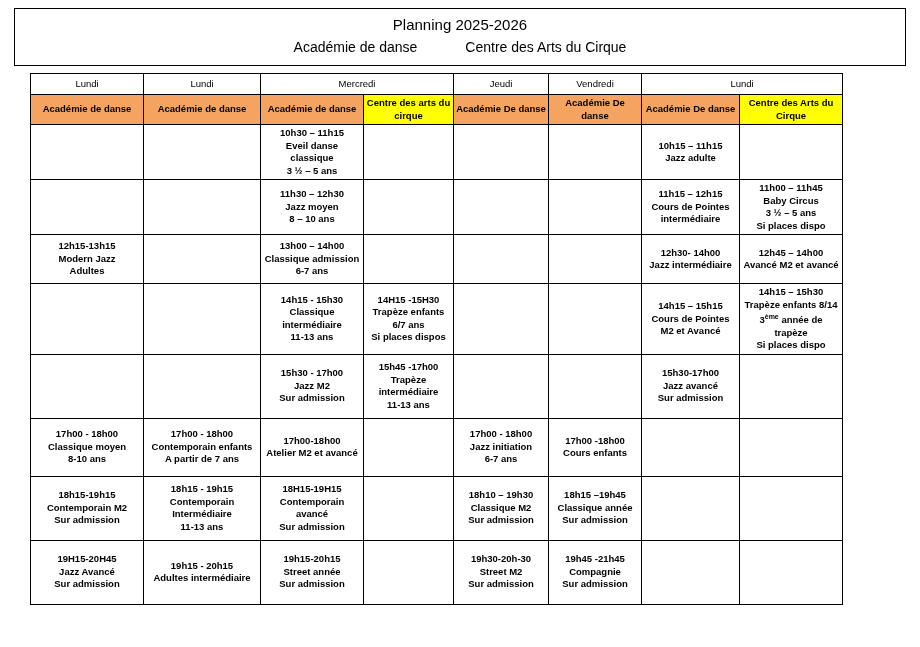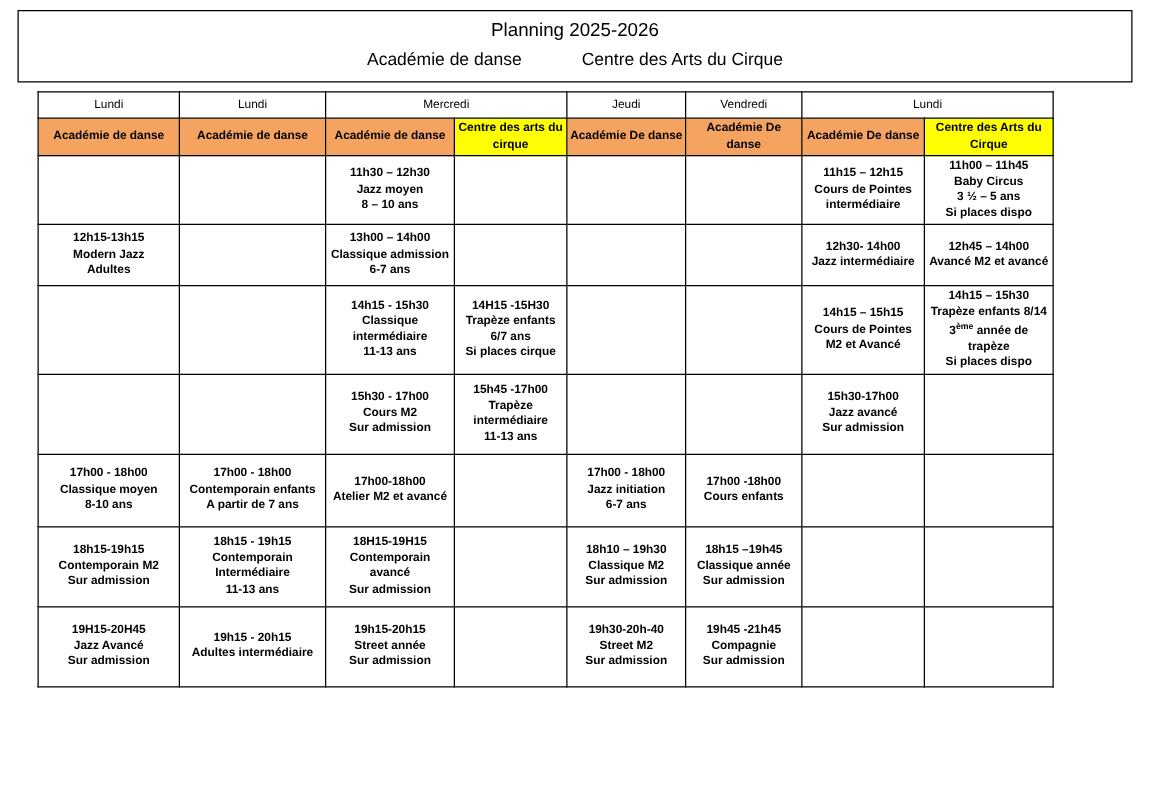--- a/index.html
+++ b/index.html
@@ -120,20 +120,37 @@
         <tr class="subhead">
           <td class="bg-orange"><span>Académie de danse</span></td>
           <td class="bg-orange"><span>Académie de danse</span></td>
           <td class="bg-orange"><span>Académie de danse</span></td>
           <td class="bg-yellow"><span>Centre des arts du cirque</span></td>
           <td class="bg-orange"><span>Académie De danse</span></td>
           <td class="bg-orange"><span>Académie De danse</span></td>
           <td class="bg-orange"><span>Académie De danse</span></td>
           <td class="bg-yellow"><span>Centre des Arts du Cirque</span></td>
         </tr>
+        <tr class="r1">
+          <td class="empty"></td>
+          <td class="empty"></td>
+          <td>
+            <span class="cell-line bold">10h30 – 11h15</span>
+            <span class="cell-line bold">Eveil danse classique</span>
+            <span class="cell-line bold">3 ½ – 5 ans</span>
+          </td>
+          <td class="empty"></td>
+          <td class="empty"></td>
+          <td class="empty"></td>
+          <td>
+            <span class="cell-line bold">10h15 – 11h15</span>
+            <span class="cell-line bold">Jazz adulte</span>
+          </td>
+          <td class="empty"></td>
+        </tr>
         <tr class="r2">
           <td class="empty"></td>
           <td class="empty"></td>
           <td>
             <span class="cell-line bold">11h30 – 12h30</span>
             <span class="cell-line bold">Jazz moyen</span>
             <span class="cell-line bold">8 – 10 ans</span>
           </td>
           <td class="empty"></td>
           <td class="empty"></td>
@@ -180,42 +197,42 @@
           <td>
             <span class="cell-line bold">14h15 - 15h30</span>
             <span class="cell-line bold">Classique</span>
             <span class="cell-line bold">intermédiaire</span>
             <span class="cell-line bold">11-13 ans</span>
           </td>
           <td>
             <span class="cell-line bold">14H15 -15H30</span>
             <span class="cell-line bold">Trapèze enfants</span>
             <span class="cell-line bold">6/7 ans</span>
-            <span class="cell-line bold">Si places cirque</span>
+            <span class="cell-line bold">Si places dispos</span>
           </td>
           <td class="empty"></td>
           <td class="empty"></td>
           <td>
             <span class="cell-line bold">14h15 – 15h15</span>
             <span class="cell-line bold">Cours de Pointes</span>
             <span class="cell-line bold">M2 et Avancé</span>
           </td>
           <td>
             <span class="cell-line bold">14h15 – 15h30</span>
             <span class="cell-line bold">Trapèze enfants 8/14</span>
             <span class="cell-line bold">3<sup class="ord">ème</sup> année de trapèze</span>
             <span class="cell-line bold">Si places dispo</span>
           </td>
         </tr>
         <tr class="r5">
           <td class="empty"></td>
           <td class="empty"></td>
           <td>
             <span class="cell-line bold">15h30 - 17h00</span>
-            <span class="cell-line bold">Cours M2</span>
+            <span class="cell-line bold">Jazz M2</span>
             <span class="cell-line bold">Sur admission</span>
           </td>
           <td>
             <span class="cell-line bold">15h45 -17h00</span>
             <span class="cell-line bold">Trapèze</span>
             <span class="cell-line bold">intermédiaire</span>
             <span class="cell-line bold">11-13 ans</span>
           </td>
           <td class="empty"></td>
           <td class="empty"></td>
@@ -295,21 +312,21 @@
             <span class="cell-line bold">19h15 - 20h15</span>
             <span class="cell-line bold">Adultes intermédiaire</span>
           </td>
           <td>
             <span class="cell-line bold">19h15-20h15</span>
             <span class="cell-line bold">Street année</span>
             <span class="cell-line bold">Sur admission</span>
           </td>
           <td class="empty"></td>
           <td>
-            <span class="cell-line bold">19h30-20h-40</span>
+            <span class="cell-line bold">19h30-20h-30</span>
             <span class="cell-line bold">Street M2</span>
             <span class="cell-line bold">Sur admission</span>
           </td>
           <td>
             <span class="cell-line bold">19h45 -21h45</span>
             <span class="cell-line bold">Compagnie</span>
             <span class="cell-line bold">Sur admission</span>
           </td>
           <td class="empty"></td>
           <td class="empty"></td>

